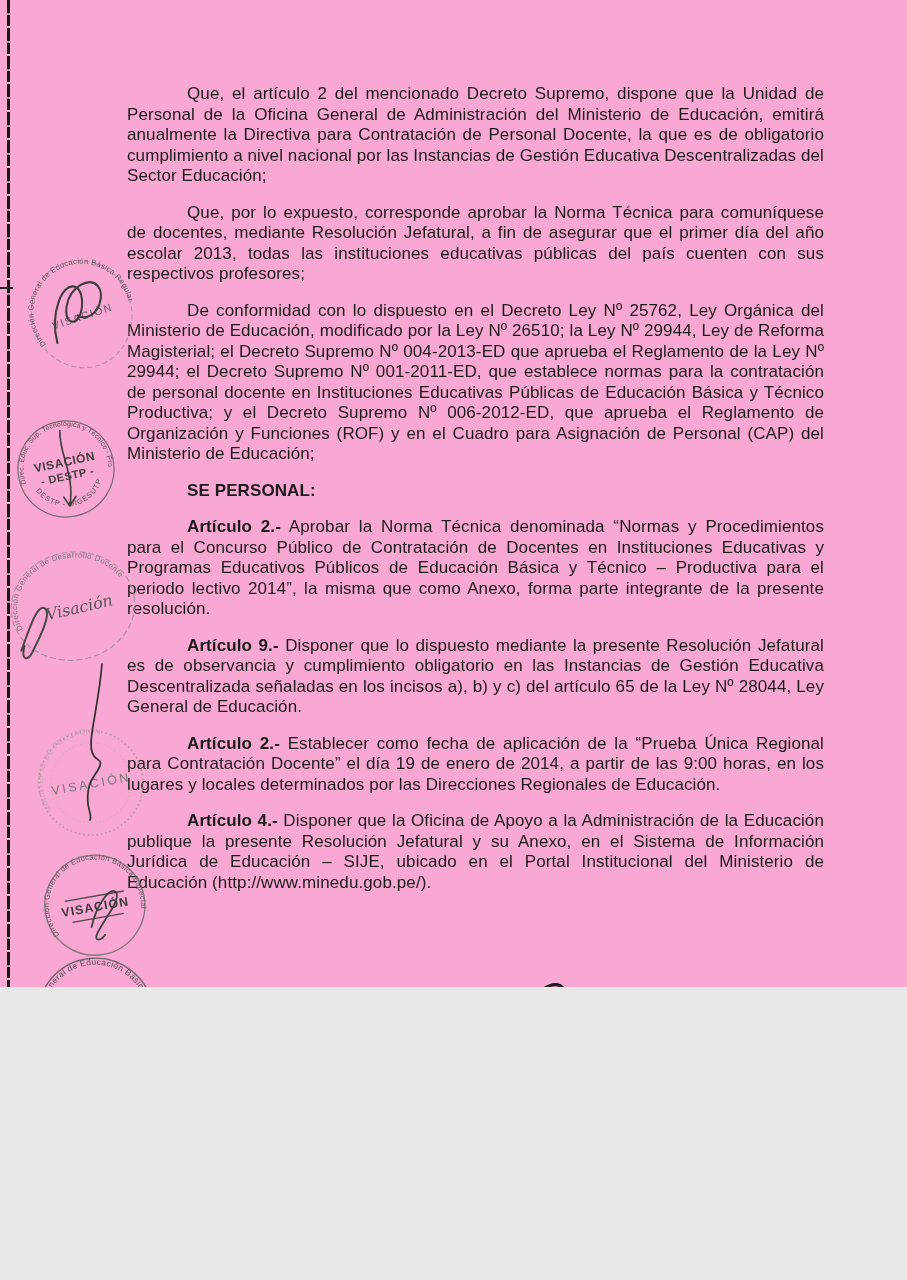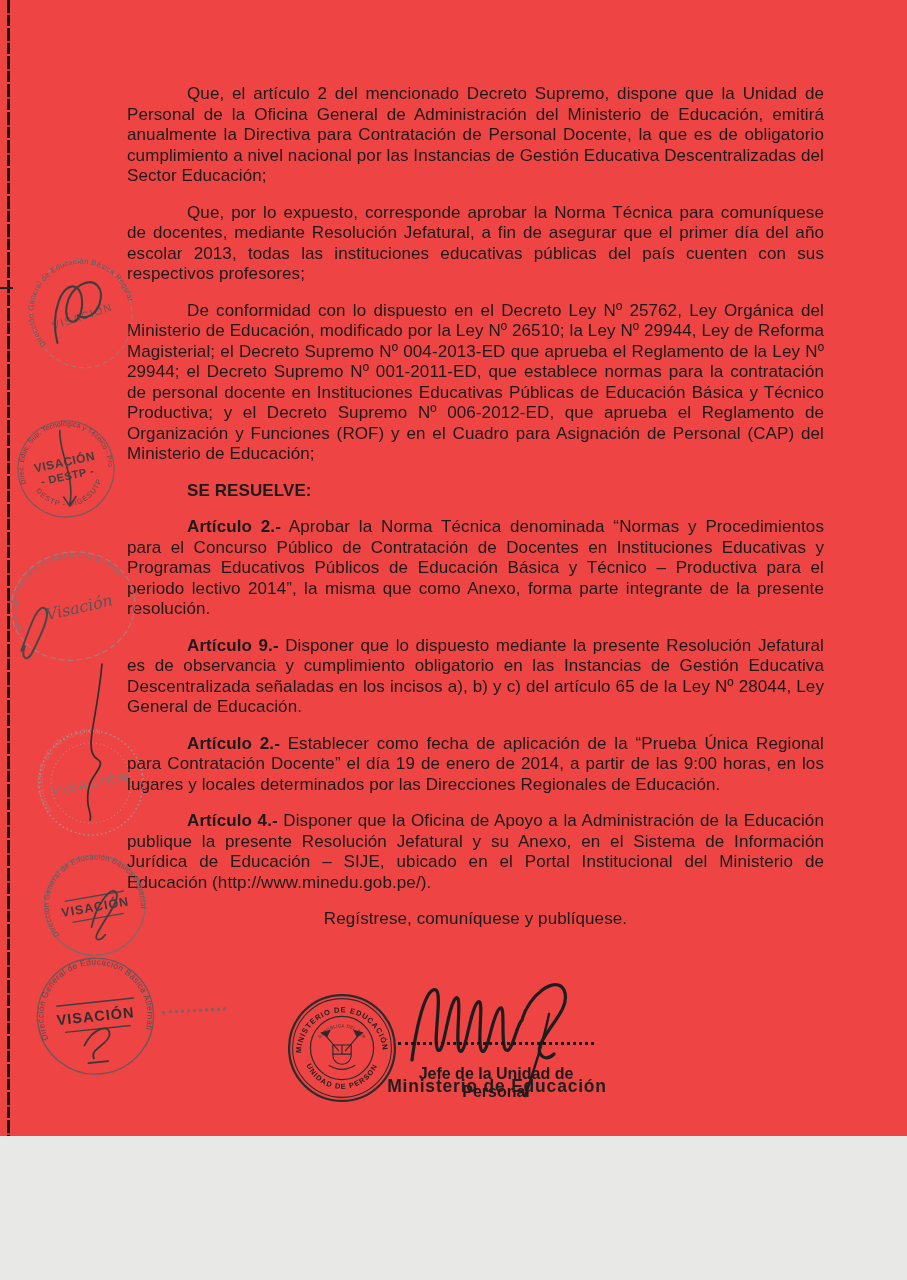--- a/index.html
+++ b/index.html
@@ -1,19 +1,19 @@
 <!DOCTYPE html>
 <html><head>
 <meta charset="utf-8">
 <style>
   html,body{margin:0;padding:0;background:#e8e8e6;}
   .page{
     position:relative;
-    width:907px;height:1136px;
-    background:#ef4444;
+    width:907px;height:987px;
+    background:#f9a8d4;
     overflow:hidden;
     font-family:"Liberation Sans", sans-serif;
     color:#1b1b1b;
   }
   
   .scan-edge{
     position:absolute;left:7px;top:0;width:3px;height:1266px;
     background:repeating-linear-gradient(180deg,#161616 0 13px,rgba(22,22,22,.25) 13px 15px,#161616 15px 26px,transparent 26px 28px);
   }
   .tick{position:absolute;left:0;height:2px;background:#222;}
@@ -68,26 +68,25 @@
 <div class="page">
 
   <div class="scan-edge"></div>
   <div class="tick tick1"></div>
   <div class="tick tick2"></div>
 
   <div class="textcol">
     <p>Que, el artículo 2 del mencionado Decreto Supremo, dispone que la Unidad de Personal de la Oficina General de Administración del Ministerio de Educación, emitirá anualmente la Directiva para Contratación de Personal Docente, la que es de obligatorio cumplimiento a nivel nacional por las Instancias de Gestión Educativa Descentralizadas del Sector Educación;</p>
     <p>Que, por lo expuesto, corresponde aprobar la Norma Técnica para comuníquese de docentes, mediante Resolución Jefatural, a fin de asegurar que el primer día del año escolar 2013, todas las instituciones educativas públicas del país cuenten con sus respectivos profesores;</p>
     <p>De conformidad con lo dispuesto en el Decreto Ley Nº 25762, Ley Orgánica del Ministerio de Educación, modificado por la Ley Nº 26510; la Ley Nº 29944, Ley de Reforma Magisterial; el Decreto Supremo Nº 004-2013-ED que aprueba el Reglamento de la Ley Nº 29944; el Decreto Supremo Nº 001-2011-ED, que establece normas para la contratación de personal docente en Instituciones Educativas Públicas de Educación Básica y Técnico Productiva; y el Decreto Supremo Nº 006-2012-ED, que aprueba el Reglamento de Organización y Funciones (ROF) y en el Cuadro para Asignación de Personal (CAP) del Ministerio de Educación;</p>
-    <p class="heading">SE RESUELVE:</p>
+    <p class="heading">SE PERSONAL:</p>
     <p><span class="alabel">Artículo 2.-</span> <span>Aprobar la Norma Técnica denominada “Normas y Procedimientos para el Concurso Público de Contratación de Docentes en Instituciones Educativas y Programas Educativos Públicos de Educación Básica y Técnico – Productiva para el periodo lectivo 2014”, la misma que como Anexo, forma parte integrante de la presente resolución.</span></p>
     <p><span class="alabel">Artículo 9.-</span> <span>Disponer que lo dispuesto mediante la presente Resolución Jefatural es de observancia y cumplimiento obligatorio en las Instancias de Gestión Educativa Descentralizada señaladas en los incisos a), b) y c) del artículo 65 de la Ley Nº 28044, Ley General de Educación.</span></p>
     <p><span class="alabel">Artículo 2.-</span> <span>Establecer como fecha de aplicación de la “Prueba Única Regional para Contratación Docente” el día 19 de enero de 2014, a partir de las 9:00 horas, en los lugares y locales determinados por las Direcciones Regionales de Educación.</span></p>
     <p><span class="alabel">Artículo 4.-</span> <span>Disponer que la Oficina de Apoyo a la Administración de la Educación publique la presente Resolución Jefatural y su Anexo, en el Sistema de Información Jurídica de Educación – SIJE, ubicado en el Portal Institucional del Ministerio de Educación (http://www.minedu.gob.pe/).</span></p>
-    <p class="closing">Regístrese, comuníquese y publíquese.</p>
   </div>
 
   <svg class="stamp st1" width="120" height="126" viewBox="0 0 120 126">
     <defs>
         <path id="st1a" d="M 17,80 A 48,48 0 1 1 104,80" fill="none"></path>
       </defs>
     <ellipse cx="60" cy="62" rx="50" ry="54" fill="none" stroke="#8a8a8a" stroke-width="1" stroke-dasharray="5 3" opacity=".75"></ellipse>
     <text font-size="7.6" fill="#5c5c5c" letter-spacing=".3"><textPath href="#st1a">Dirección General de Educación Básica Regular</textPath></text>
     <text x="60" y="68" text-anchor="middle" font-size="10.5" letter-spacing="1.6" fill="#5a5a5a">VISACIÓN</text>
     <path d="M 28,82 C 30,50 52,26 62,34 C 72,42 58,72 48,66 C 40,61 50,38 68,34 C 84,31 90,44 80,58 C 74,66 62,70 56,62" fill="none" stroke="#3e3e3e" stroke-width="2.1" stroke-linecap="round"></path>

